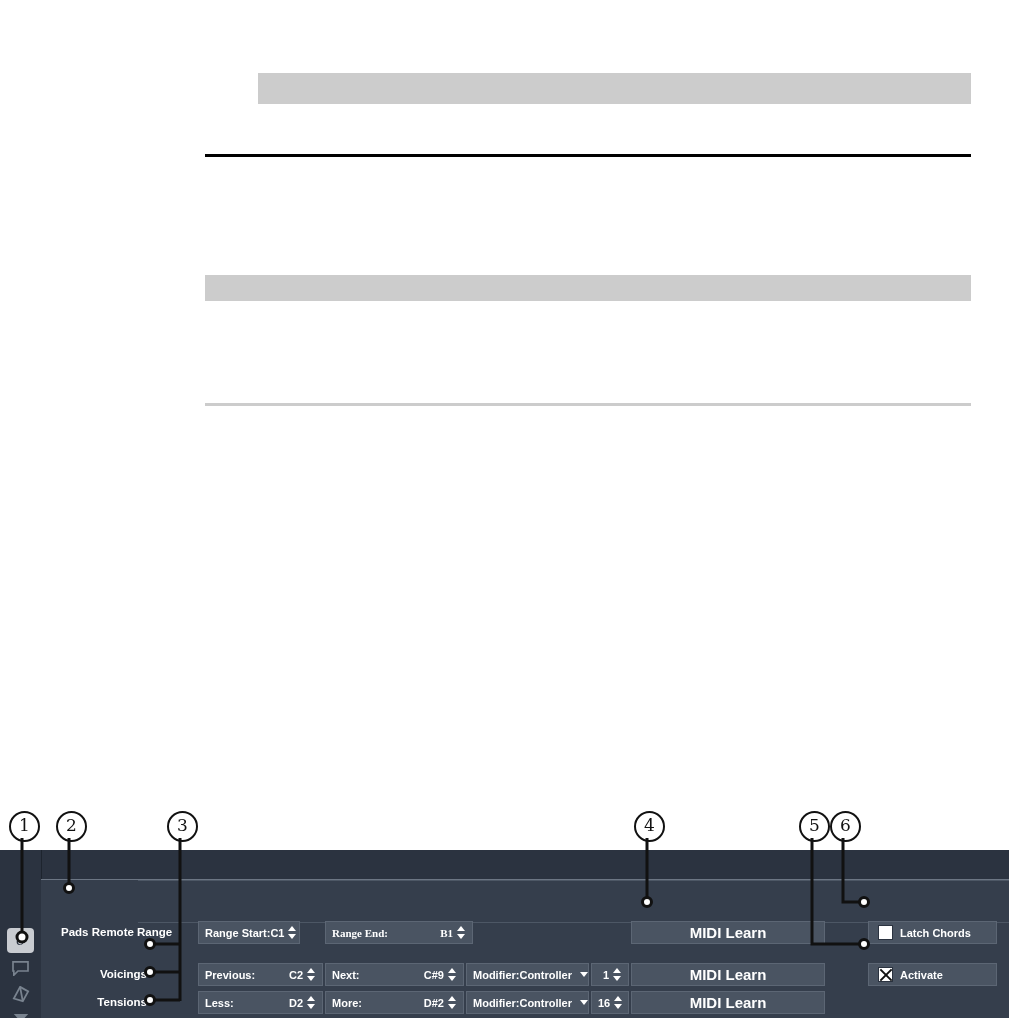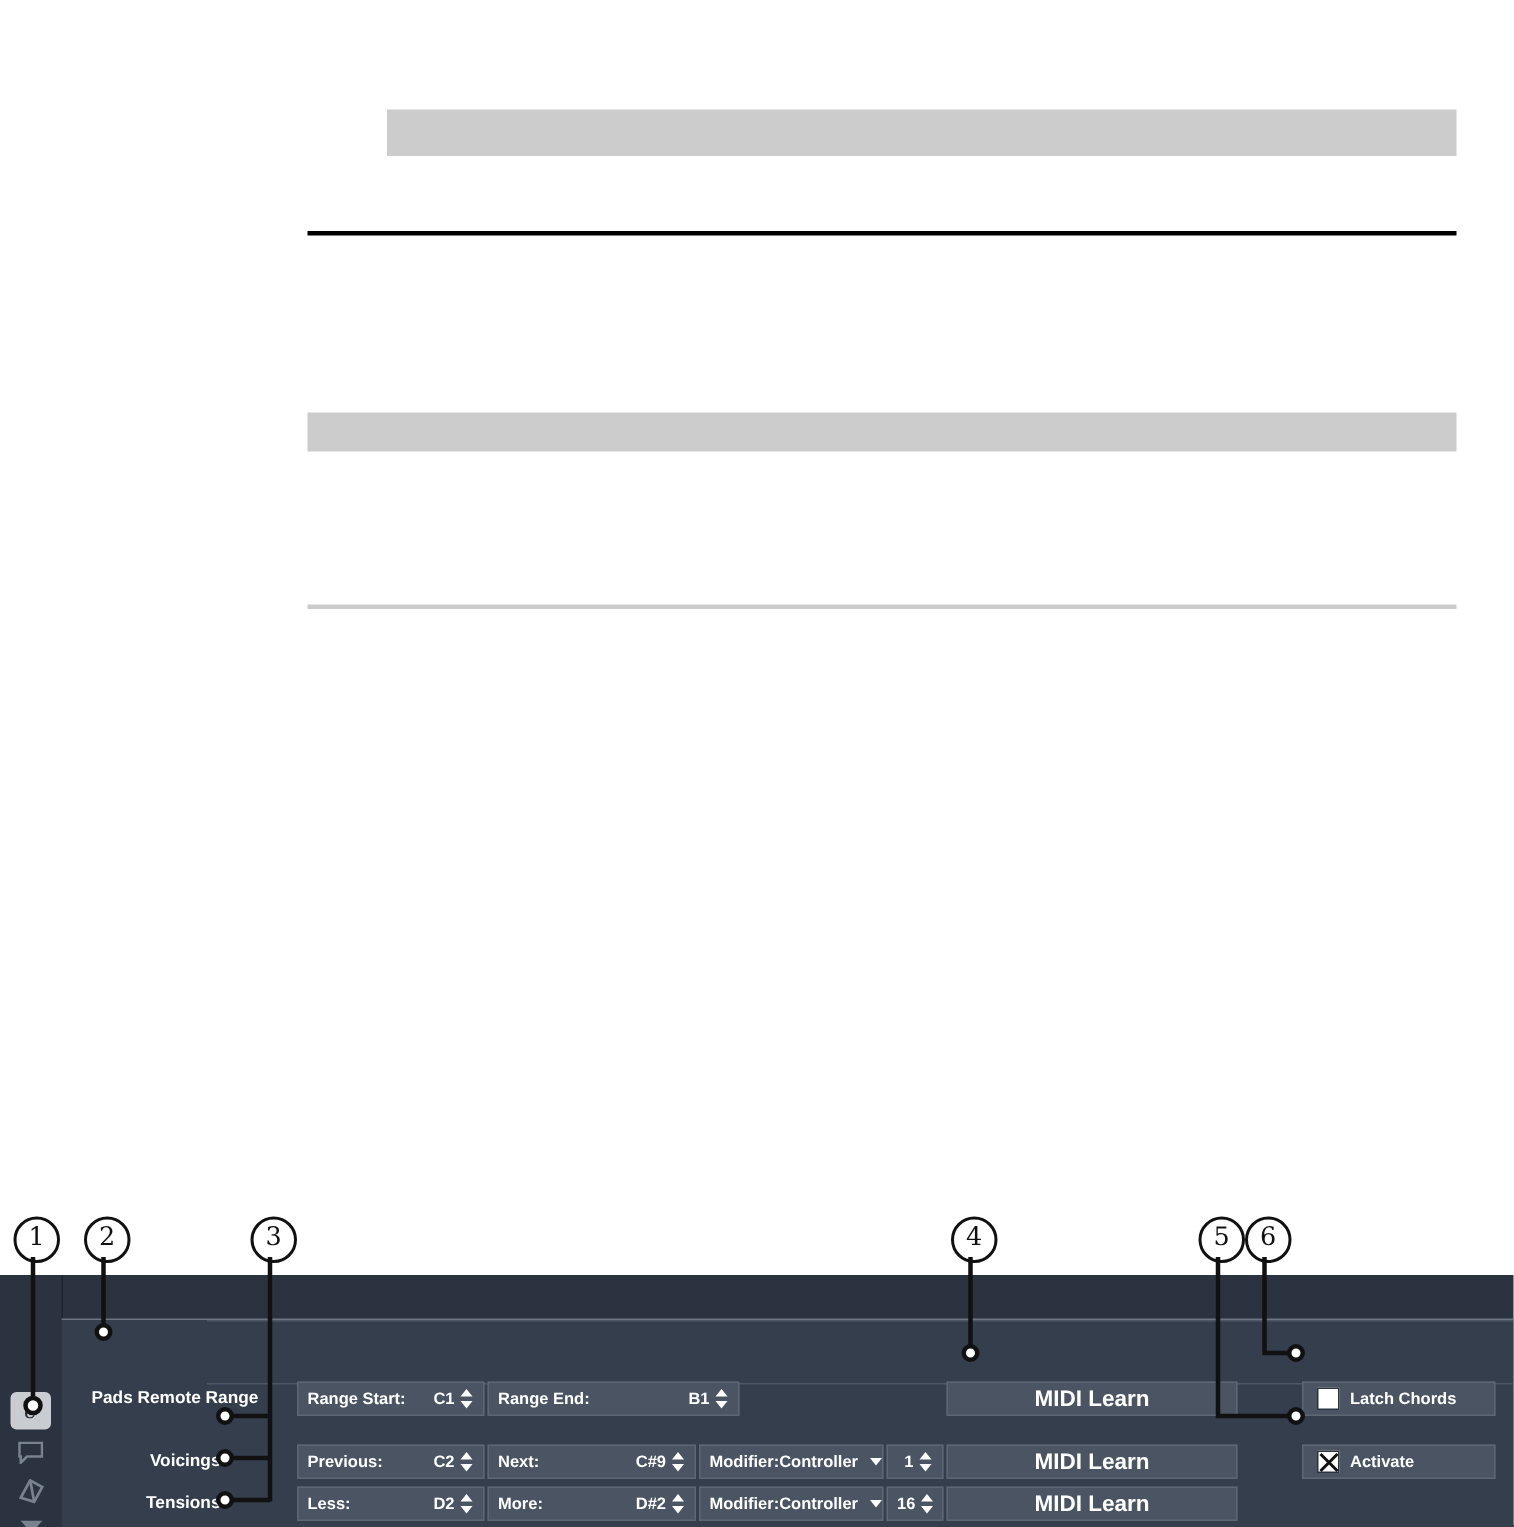--- a/index.html
+++ b/index.html
@@ -240,26 +240,26 @@
   <div id="tab-baseline"></div>
 
   <div id="panel-body">
 
     <div class="sect-sep" style="left:97px;top:0px;width:871px;"></div>
 
     <div class="sect-sep" style="left:97px;top:42px;width:871px;"></div>
 
     <div class="row-label" style="left:20px;top:46px;width:103px;text-align:left;">Pads Remote Range</div>
 
-    <div class="field" style="left:157px;top:41px;width:125px;height:23px;">
+    <div class="field" style="left:157px;top:41px;width:102px;height:23px;">
       <span class="f-name">Range Start:</span>
       <span class="f-val">C1</span>
       <span class="spin"></span>
     </div>
-    <div class="field" style="left:284px;top:41px;width:168px;height:23px;">
+    <div class="field" style="left:284px;top:41px;width:148px;height:23px;font-family:Liberation Serif, serif;">
       <span class="f-name">Range End:</span>
       <span class="f-val">B1</span>
       <span class="spin"></span>
     </div>
     <div class="btn" style="left:590px;top:41px;width:194px;height:23px;">MIDI Learn</div>
     <div class="chk-field" style="left:827px;top:41px;width:129px;height:23px;">
       <span class="chkbox"></span>
       <span>Latch Chords</span>
     </div>
 

